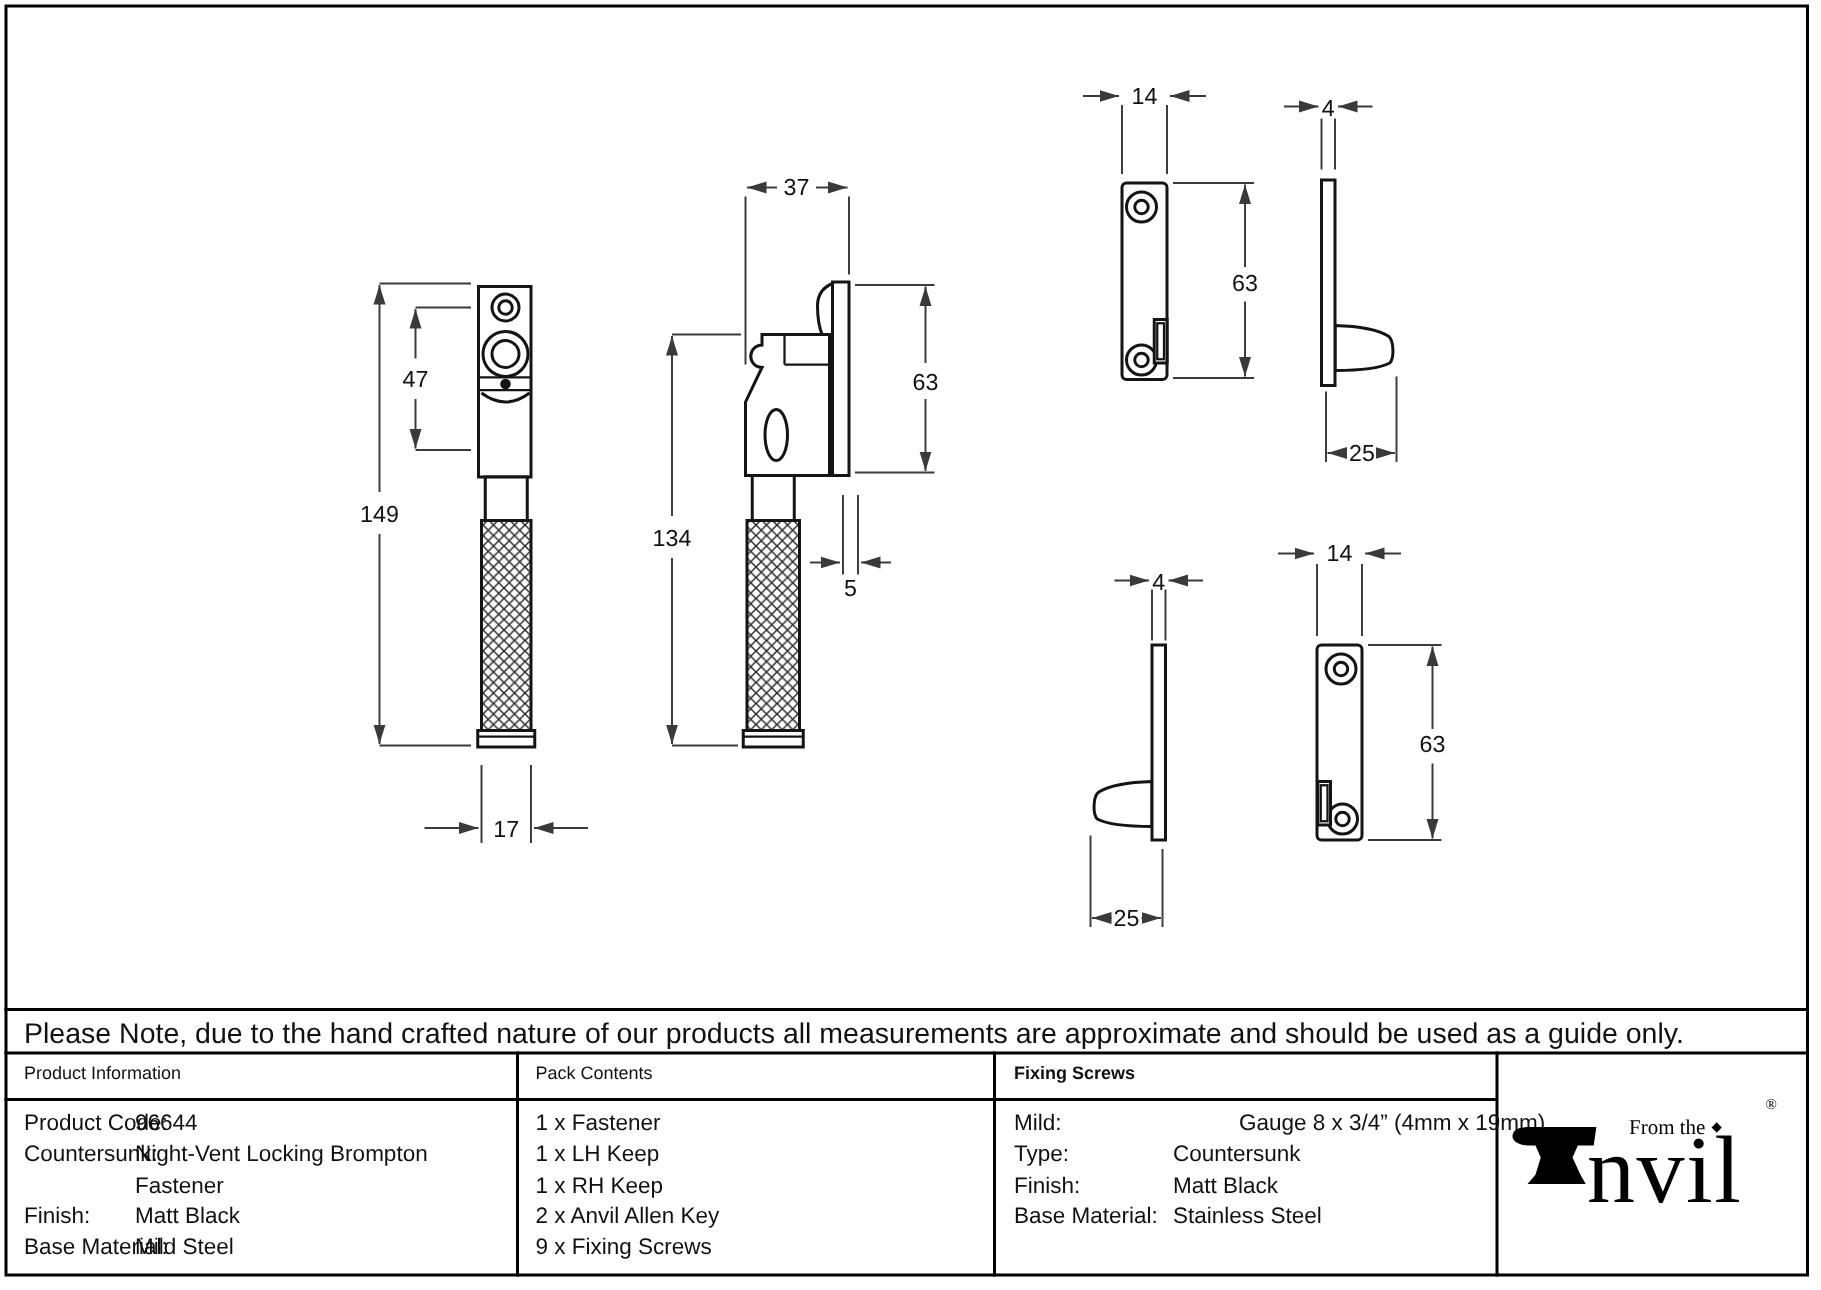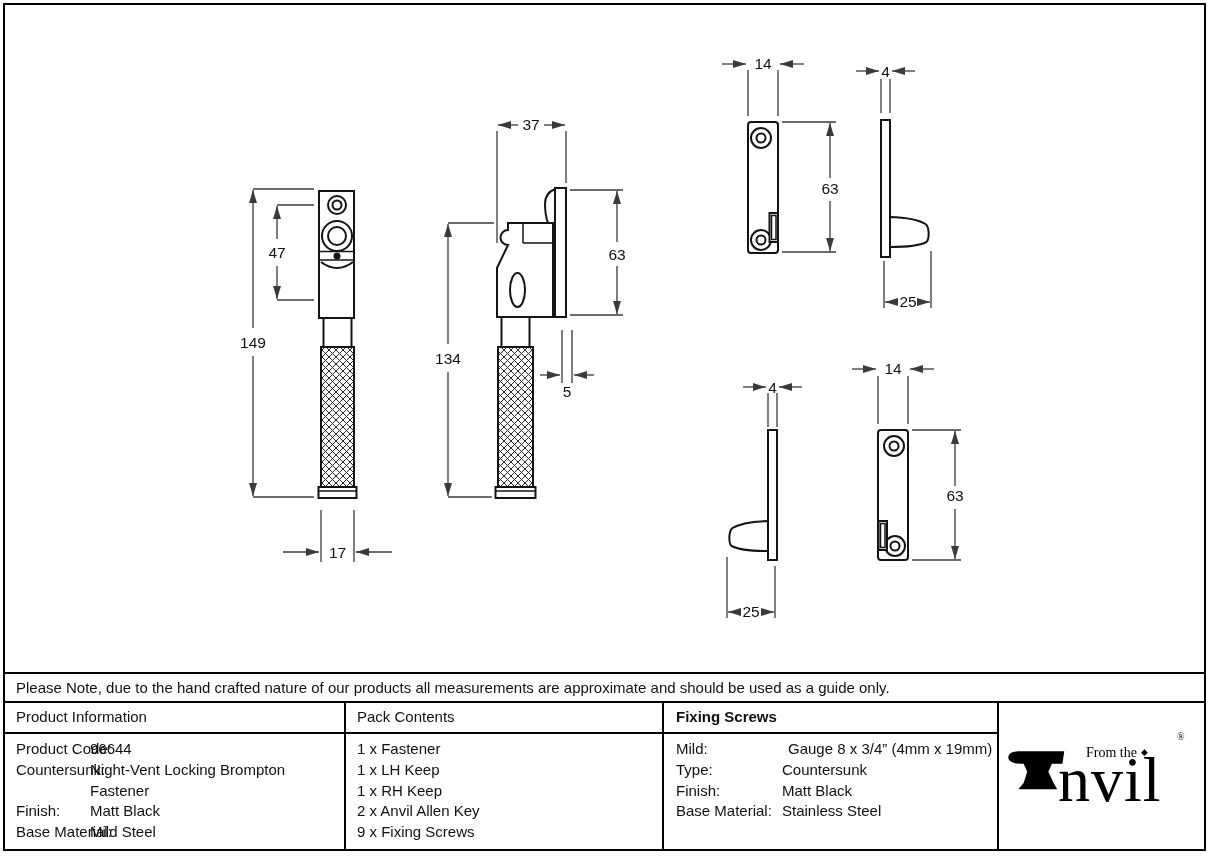--- a/index.html
+++ b/index.html
@@ -2,22 +2,22 @@
 <html><head>
 <meta charset="utf-8">
 <style>
   html,body{margin:0;padding:0;background:#fff;}
   .page{position:relative;width:1214px;height:860px;background:#fff;
         font-family:"Liberation Sans",sans-serif;color:#111;overflow:hidden;}
   .page-border{position:absolute;left:3px;top:3px;width:1199px;height:844px;
         border:2px solid #000;}
   .line-h{position:absolute;height:2px;background:#000;}
   .line-v{position:absolute;width:2px;background:#000;}
-  .note-text{position:absolute;left:16px;top:679px;font-size:15px;}
-  .col-header{position:absolute;top:708px;font-size:15px;text-align:right;}
+  .note-text{position:absolute;left:16px;top:679px;font-size:19px;}
+  .col-header{position:absolute;top:708px;font-size:12px;text-align:right;}
   .cell-label{position:absolute;font-size:15px;white-space:nowrap;}
   .cell-value{position:absolute;font-size:15px;white-space:nowrap;}
   .logo-cell{position:absolute;left:998px;top:702px;width:208px;height:149px;}
   .logo-anvil-icon{position:absolute;left:8px;top:40px;}
   .logo-brand{position:absolute;left:60px;top:46px;font-family:"Liberation Serif",serif;
         font-size:64px;line-height:1;color:#000;letter-spacing:1px;}
   .logo-tagline{position:absolute;left:88px;top:43px;font-family:Liberation Serif, serif;
         font-size:14px;color:#000;white-space:nowrap;}
   .logo-diamond{font-size:9px;vertical-align:2px;margin-left:4px;}
   .logo-reg{position:absolute;left:179px;top:29px;font-family:"Liberation Serif",serif;
@@ -213,21 +213,21 @@
   <div class="cell-label" style="left:16px;top:823px;">Base Material:</div>
   <div class="cell-value" style="left:90px;top:823px;">Mild Steel</div>
 
   <div class="cell-value" style="left:357px;top:740px;">1 x Fastener</div>
   <div class="cell-value" style="left:357px;top:761px;">1 x LH Keep</div>
   <div class="cell-value" style="left:357px;top:782px;">1 x RH Keep</div>
   <div class="cell-value" style="left:357px;top:802px;">2 x Anvil Allen Key</div>
   <div class="cell-value" style="left:357px;top:823px;">9 x Fixing Screws</div>
 
   <div class="cell-label" style="left:676px;top:740px;">Mild:</div>
-  <div class="cell-value" style="left:788px;top:740px;">Gauge 8 x 3/4” (4mm x 19mm)</div>
+  <div class="cell-value" style="left:826px;top:740px;">Gauge 8 x 3/4” (4mm x 19mm)</div>
   <div class="cell-label" style="left:676px;top:761px;">Type:</div>
   <div class="cell-value" style="left:782px;top:761px;">Countersunk</div>
   <div class="cell-label" style="left:676px;top:782px;">Finish:</div>
   <div class="cell-value" style="left:782px;top:782px;">Matt Black</div>
   <div class="cell-label" style="left:676px;top:802px;">Base Material:</div>
   <div class="cell-value" style="left:782px;top:802px;">Stainless Steel</div>
 
   <div class="logo-cell">
     <svg class="logo-anvil-icon" width="60" height="54" viewBox="0 0 68 58">
       <path fill="#000" d="M3,14 C1,19 7,23 16,23 L64,23 L66,9 L20,9 C10,9 5,9 3,14 Z

